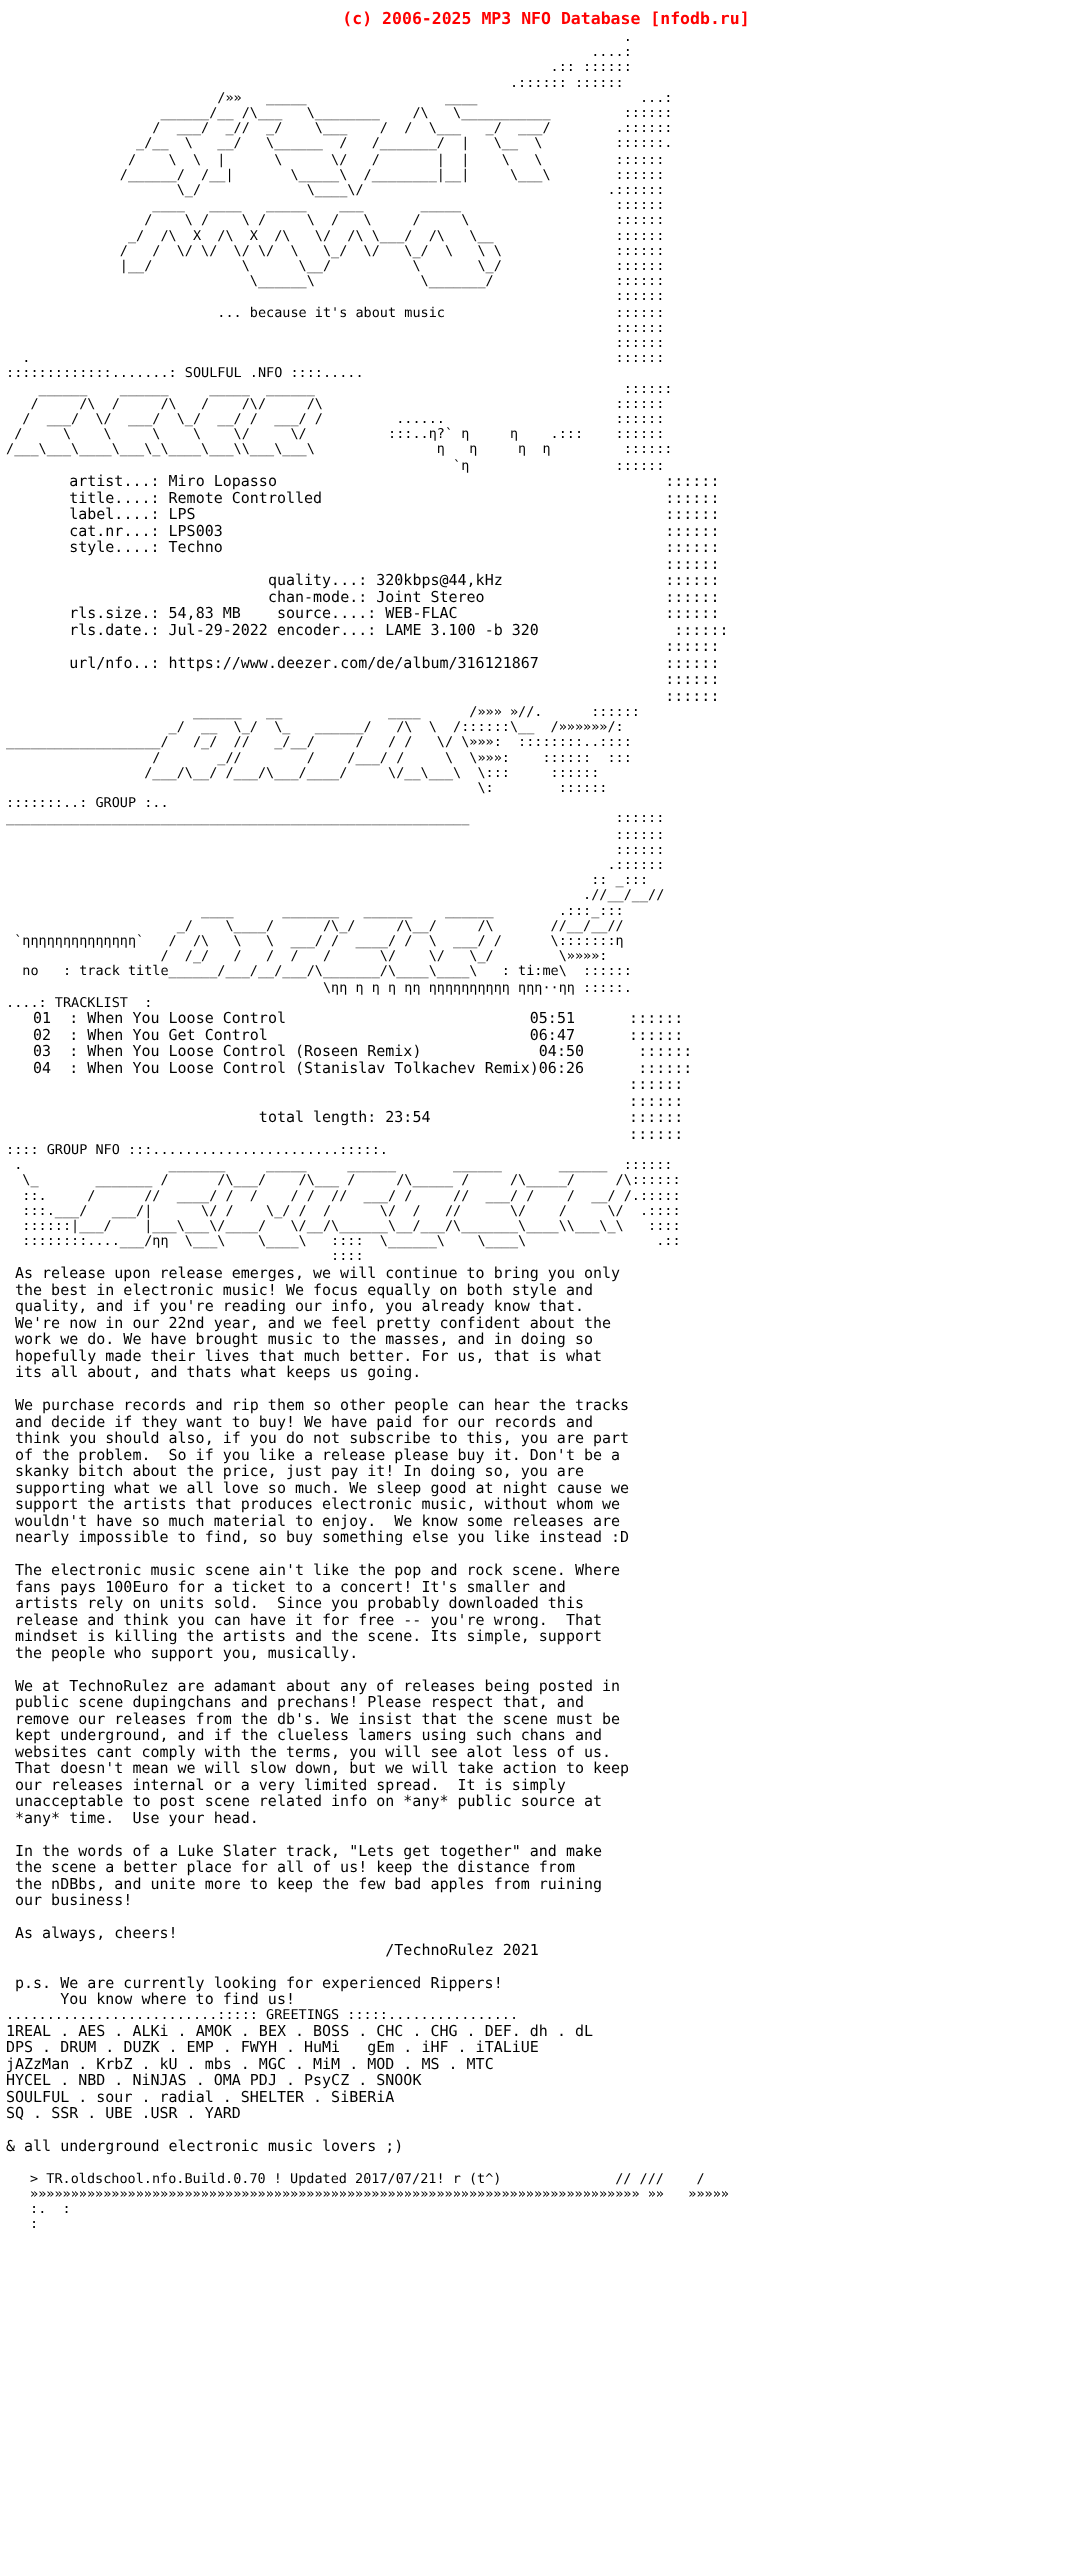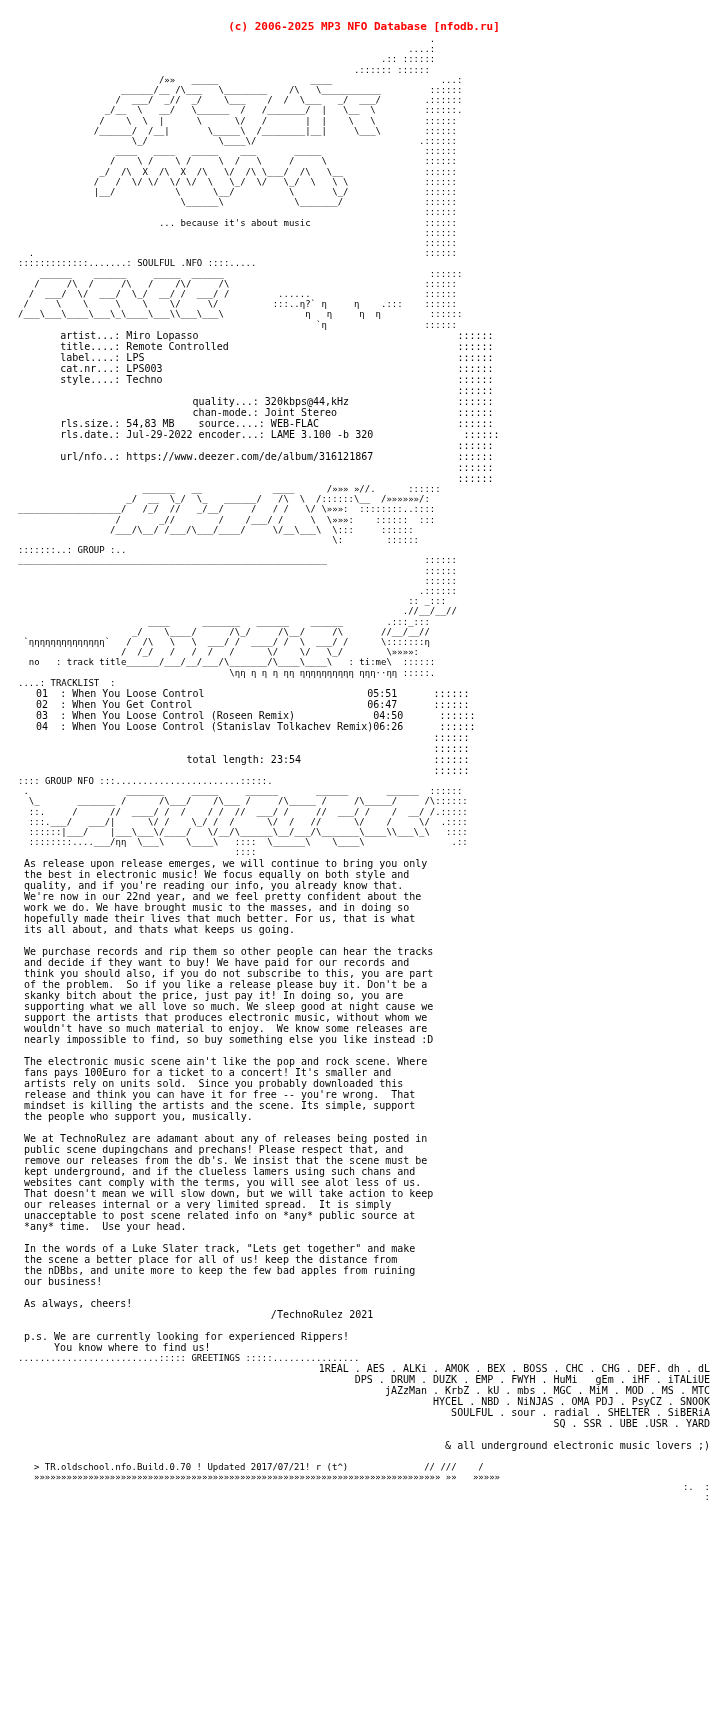--- a/index.html
+++ b/index.html
@@ -10,21 +10,21 @@
   body {
     width: 728px;
     font-family: "DejaVu Sans Mono", "Liberation Mono", monospace;
     color: #000000;
   }
   .page {
     position: relative;
     width: 728px;
     min-height: 1716px;
     box-sizing: border-box;
-    padding: 18px;
+    padding: 4px;
   }
   .topbar {
     text-align: center;
     color: #ff0000;
     font-size: 11px;
     line-height: 14px;
     padding-top: 2px;
     font-weight: bold;
     letter-spacing: 0px;
   }
@@ -40,21 +40,21 @@
   pre.art {
     font-size: 9px;
     line-height: 10.2px;
     letter-spacing: 0px;
   }
   pre.body {
     font-size: 10px;
     line-height: 11px;
   }
   .block { padding-left: 6px; }
-  .center { text-align: right; }
+  .center { text-align: left; }
   .footerline {
     font-size: 9px;
     line-height: 10px;
     margin-left: 16px;
   }
 </style>
 </head>
 <body>
 
 <div class="page">

